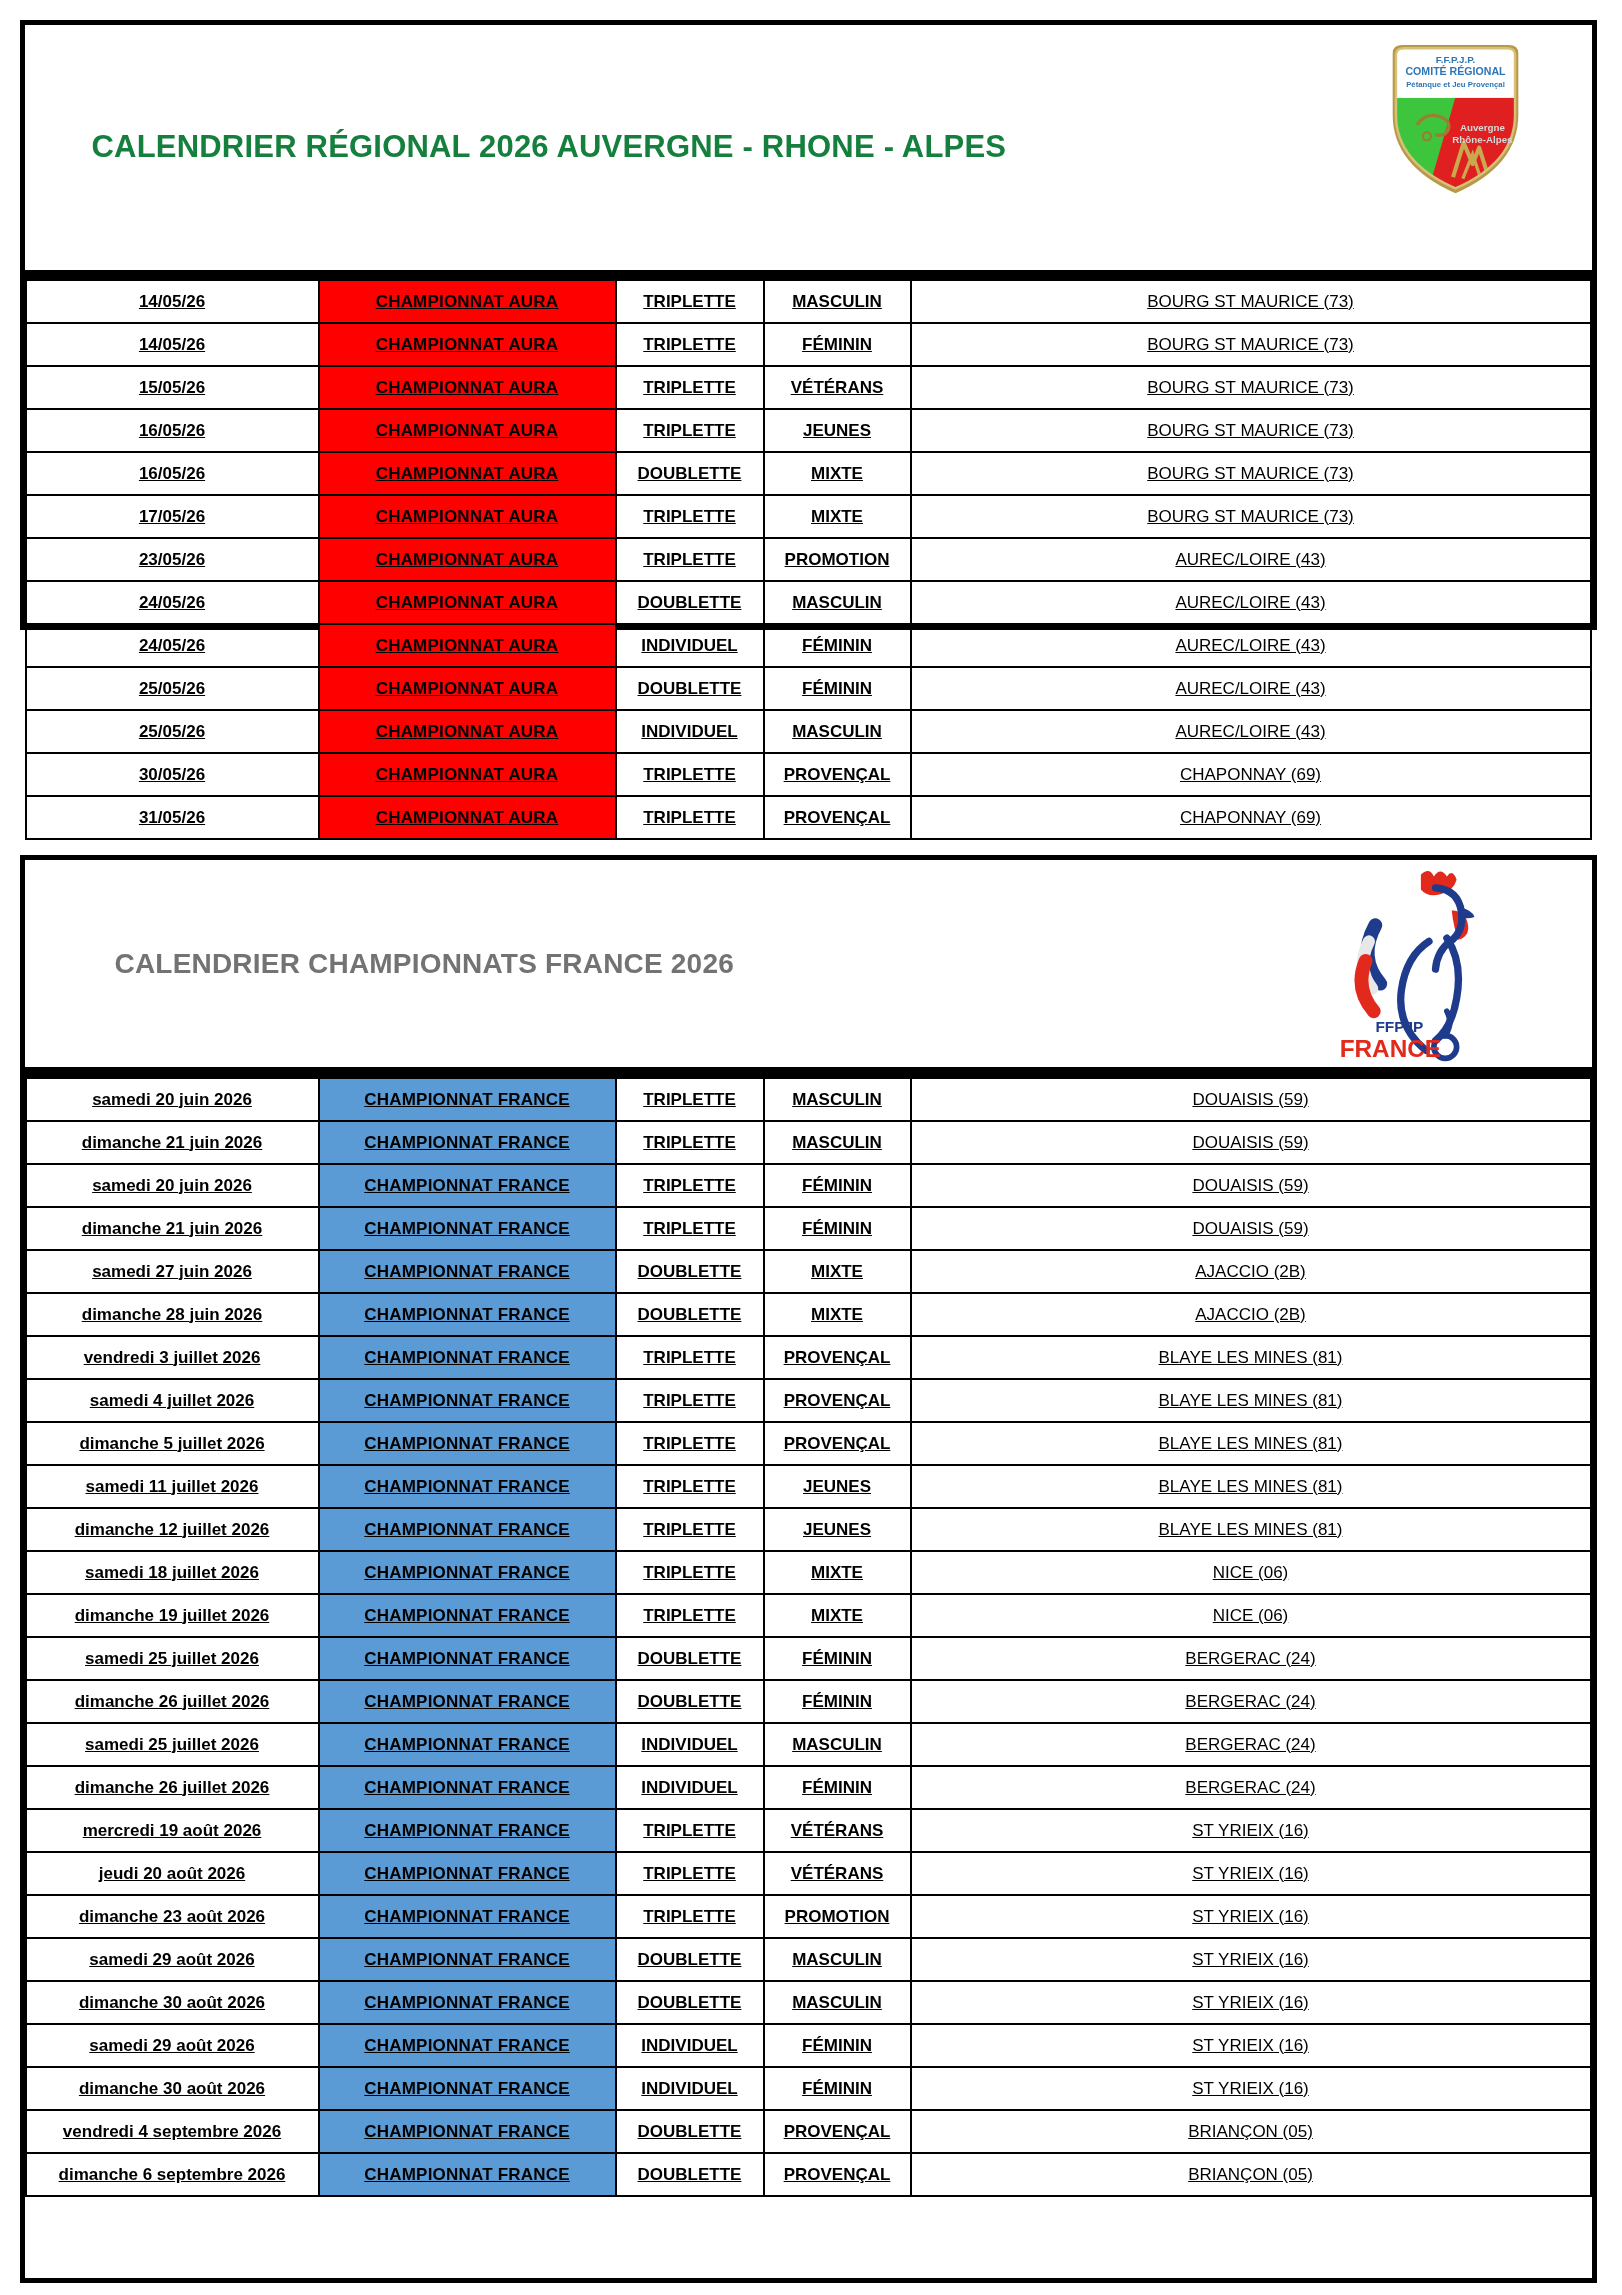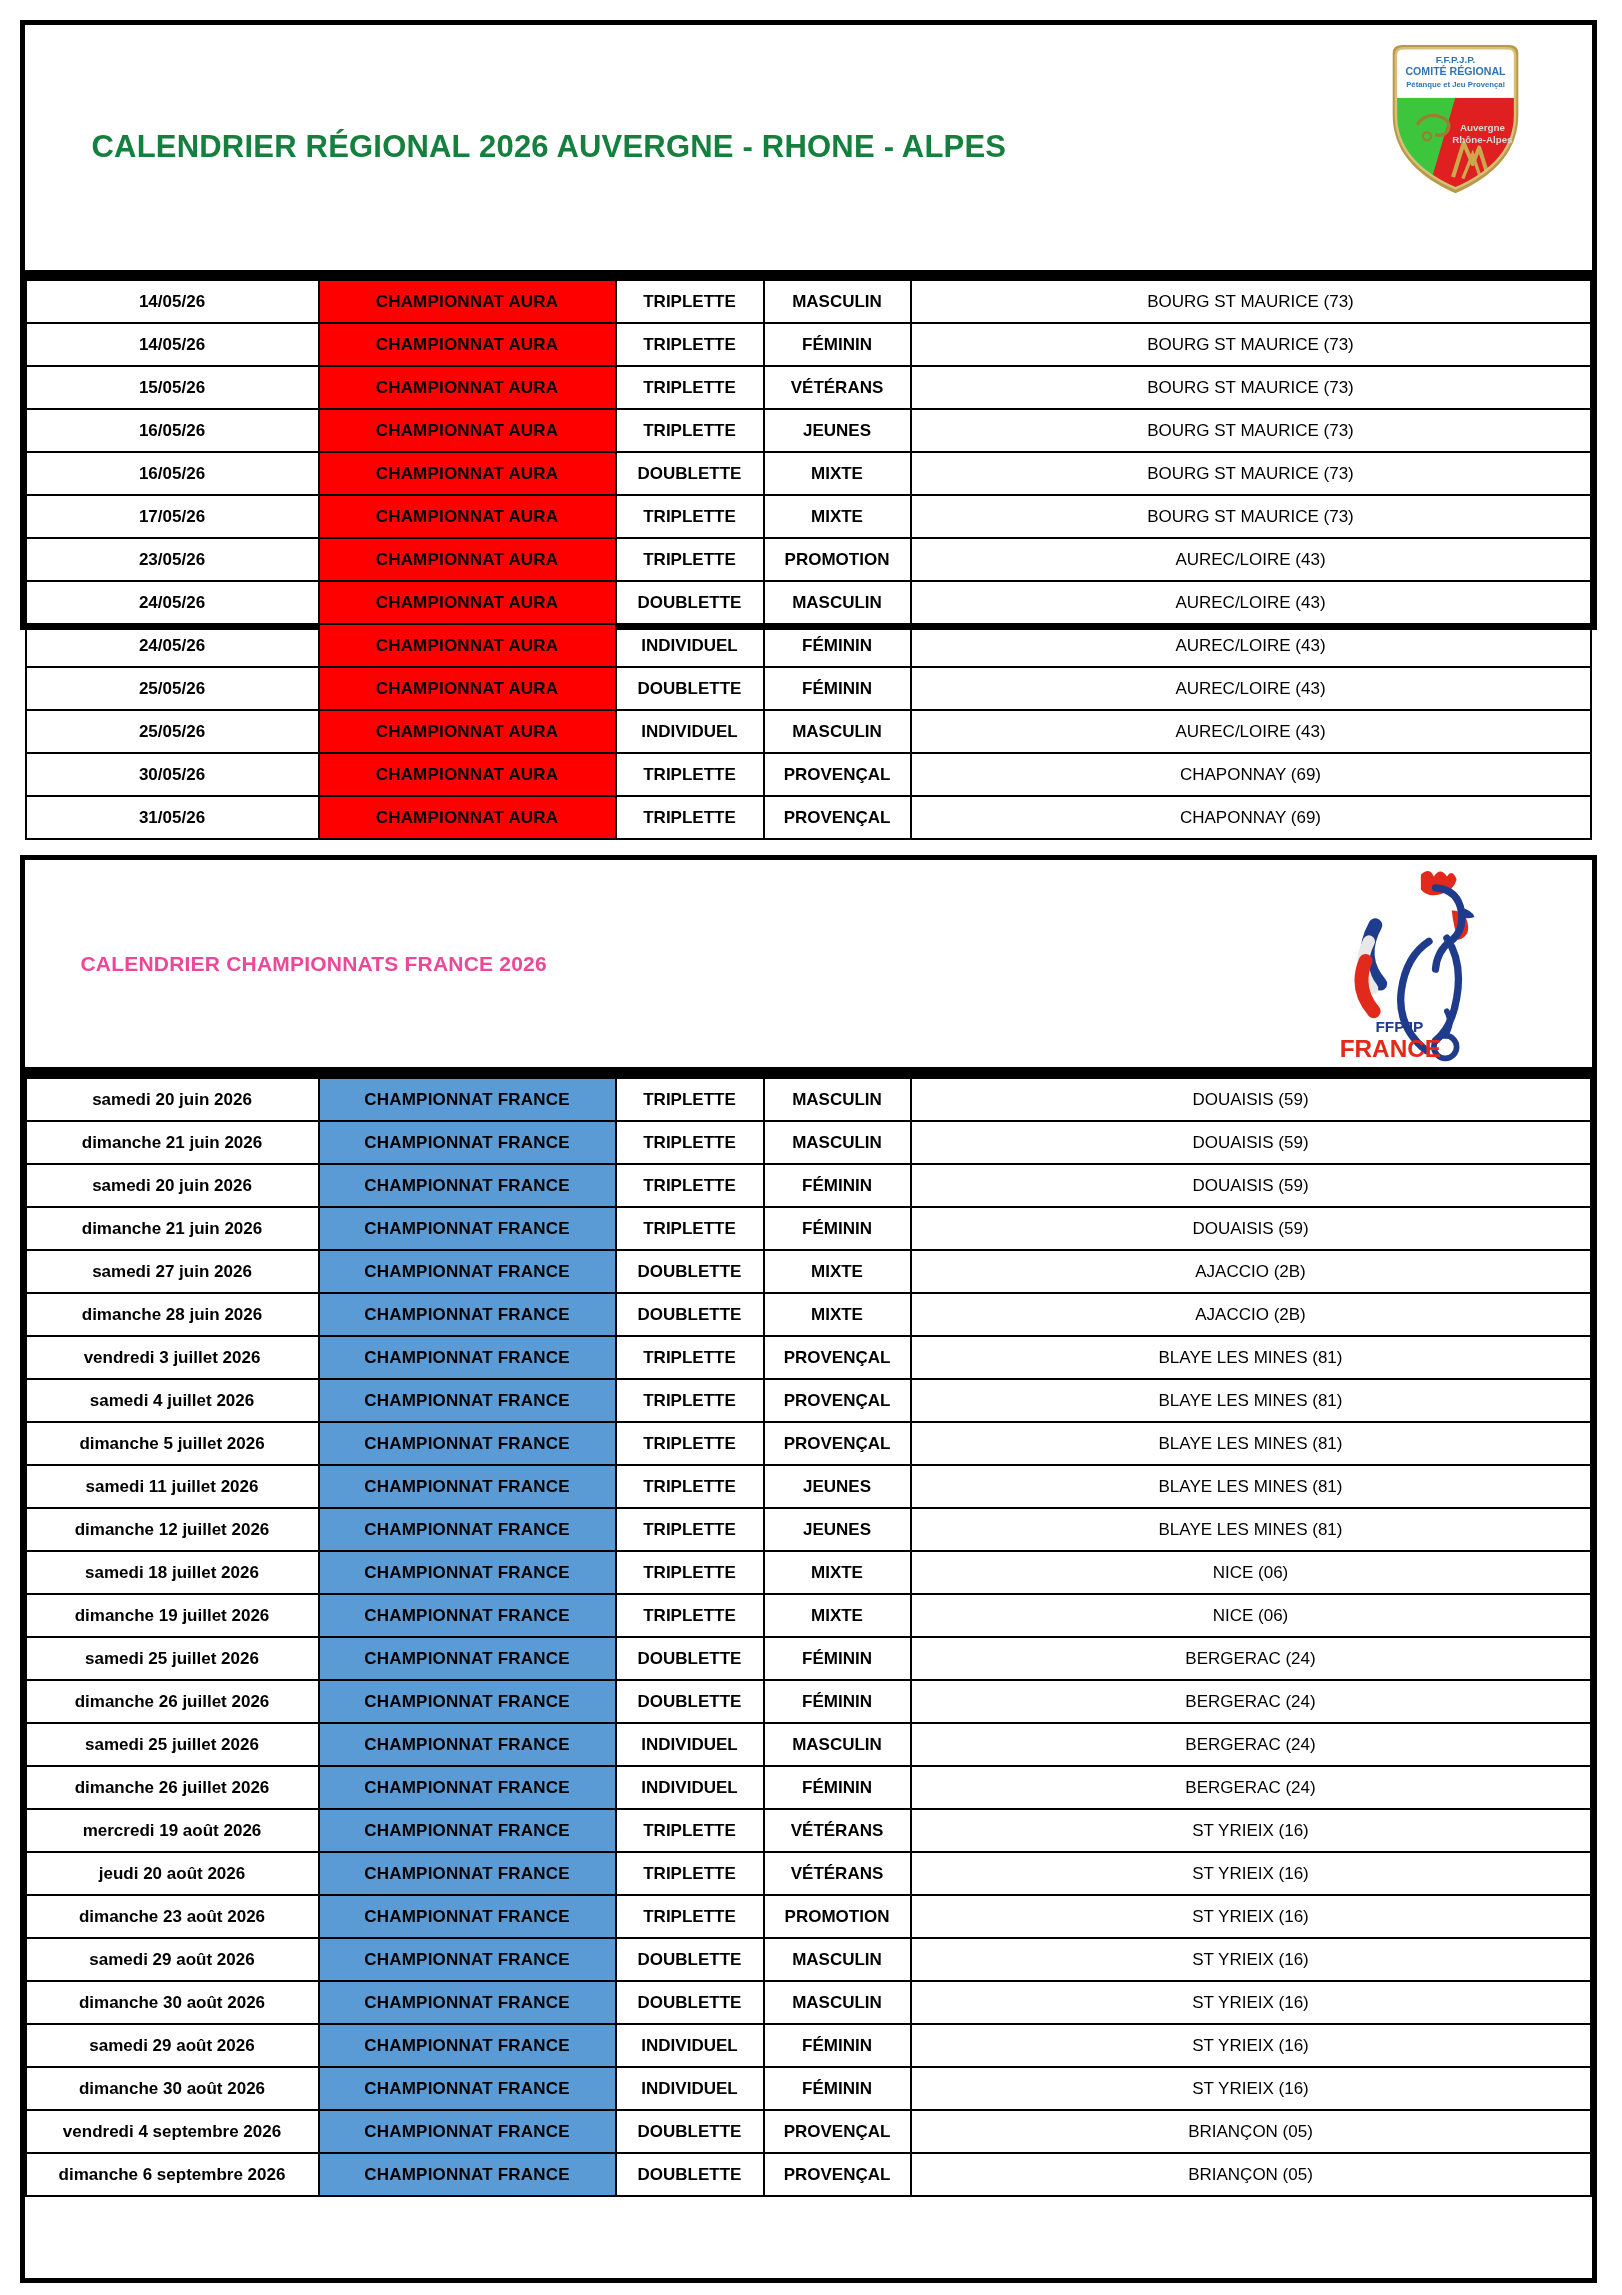--- a/index.html
+++ b/index.html
@@ -45,23 +45,23 @@
     font-weight: bold;
     letter-spacing: 0.2px;
     white-space: nowrap;
   }
   #banner-aura .banner-title {
     color: #15803d;
     font-size: 31px;
     margin-left: 67px;
   }
   #banner-france .banner-title {
-    color: #ec4899;
-    font-size: 21px;
-    margin-left: 56px;
+    color: #737373;
+    font-size: 28px;
+    margin-left: 90px;
   }
 
   
   .aura-logo {
     position: absolute;
     right: 59px;
     top: 15px;
     width: 155px;
     height: 155px;
   }
@@ -73,20 +73,21 @@
     top: 3.3px;
     width: 195px;
     height: 204px;
   }
 
   
   table.cal {
     border-collapse: collapse;
     table-layout: fixed;
     width: 100%;
+    text-decoration: underline;
   }
   table.cal td {
     border: 2.4px solid #000000;
     height: 42px;
     padding: 0 3.3px;
     text-align: center;
     vertical-align: middle;
     font-size: 17px;
     color: #000000;
     overflow: hidden;

